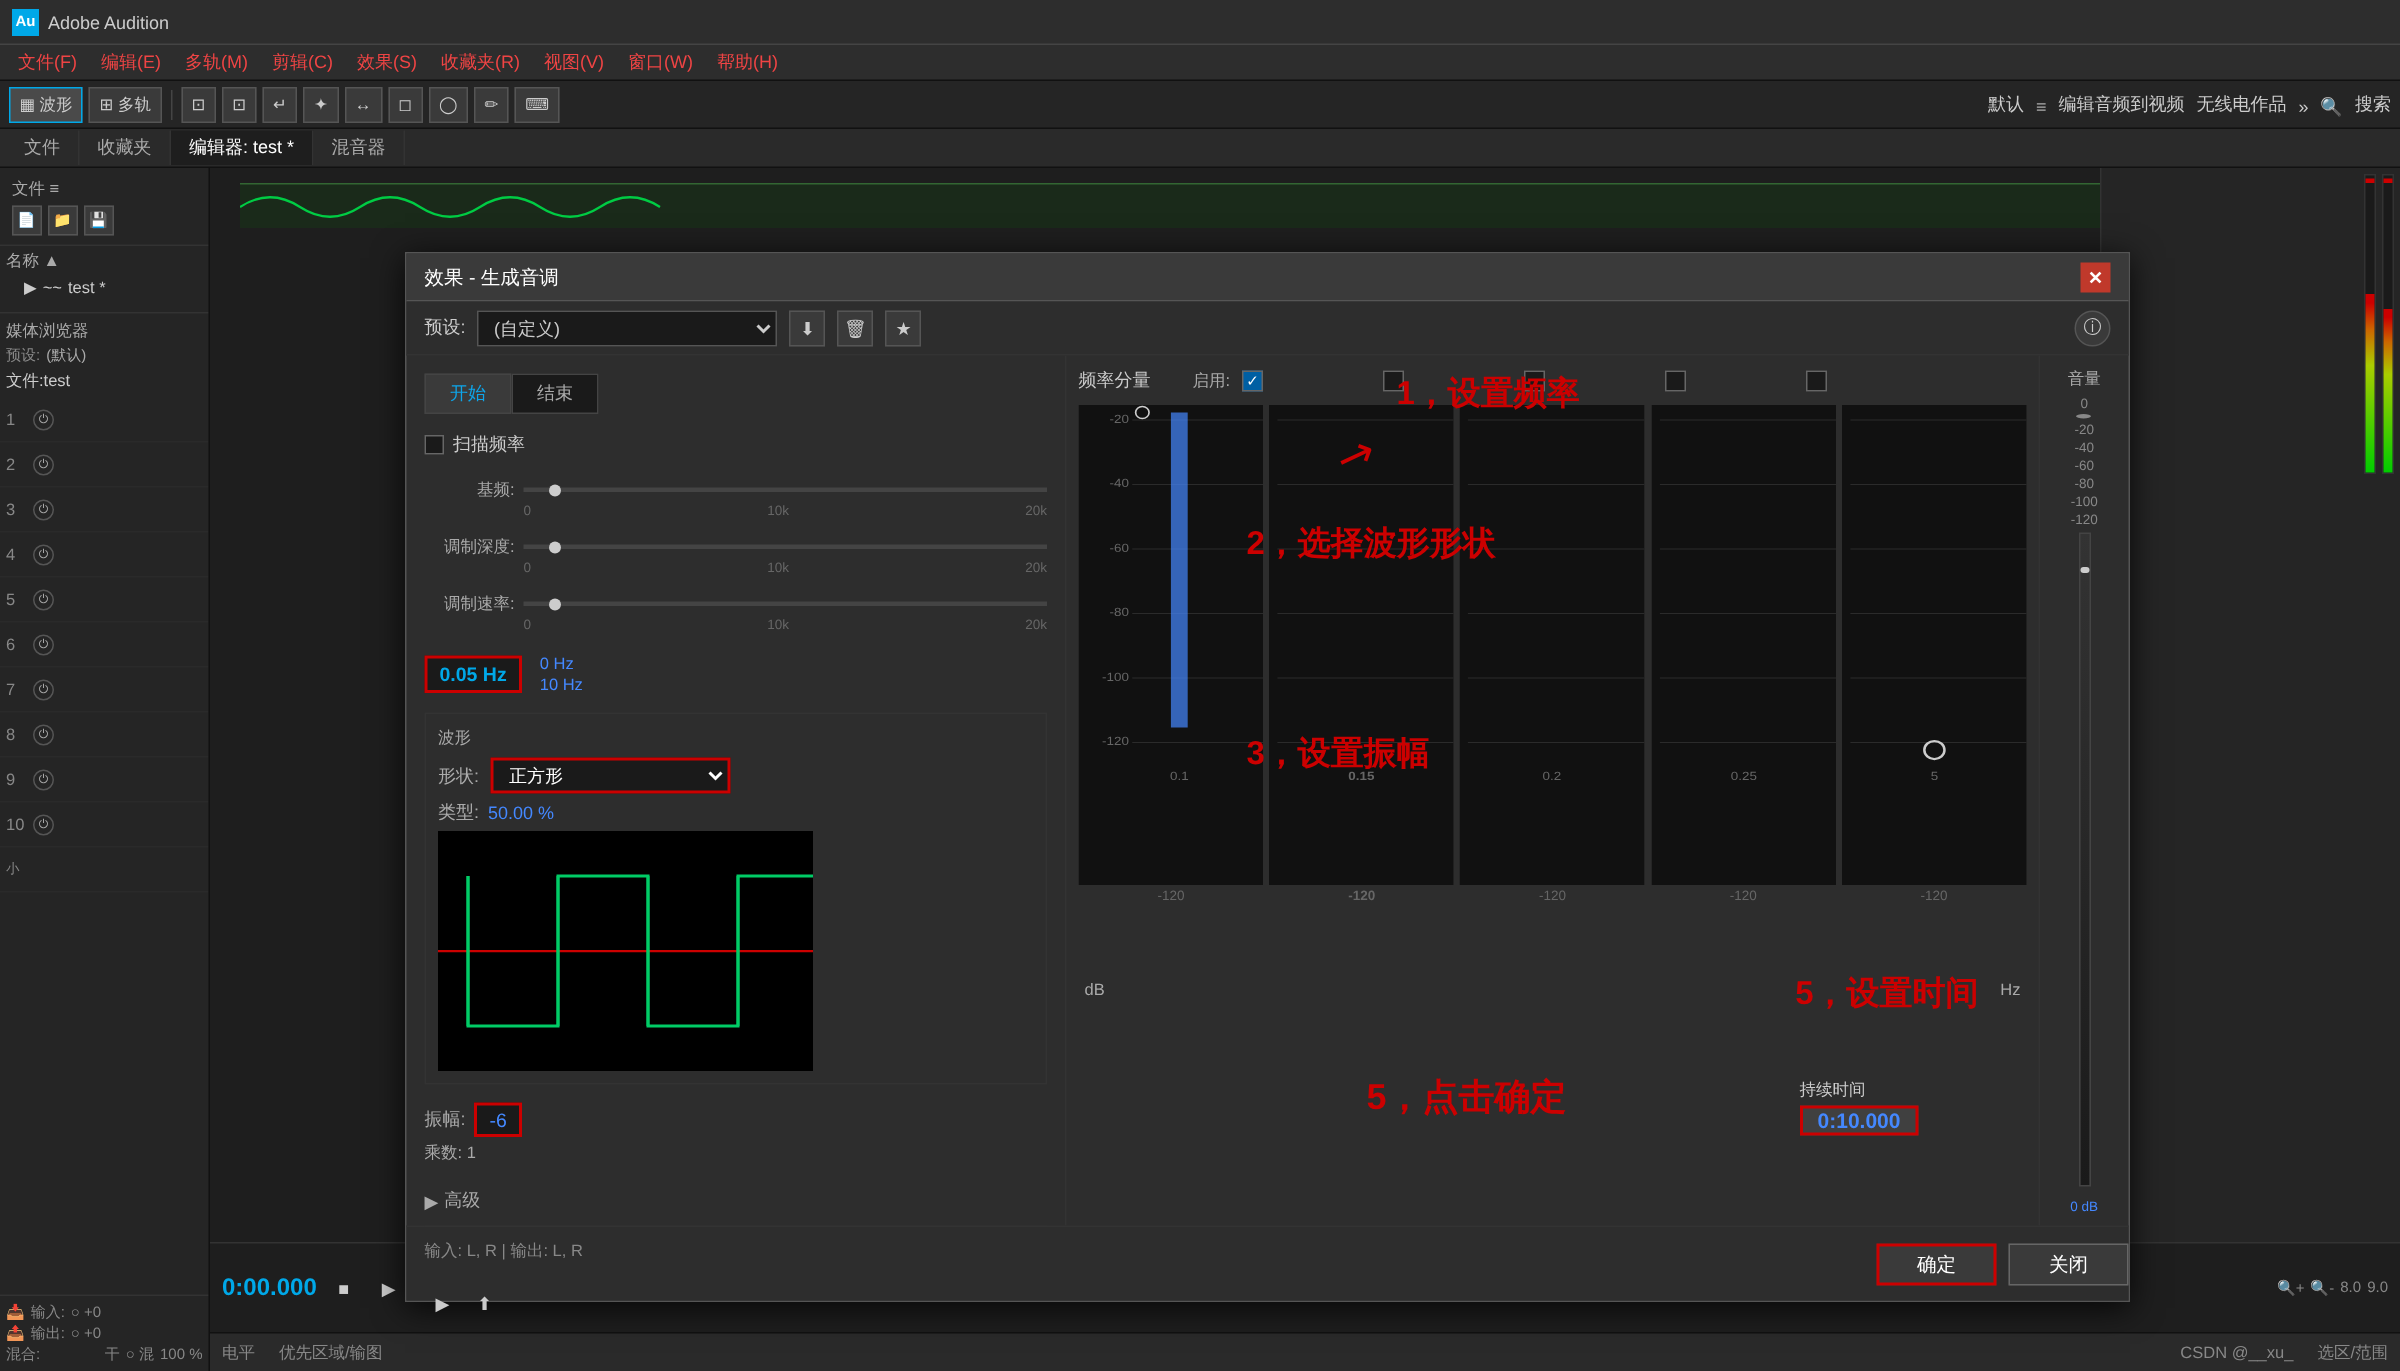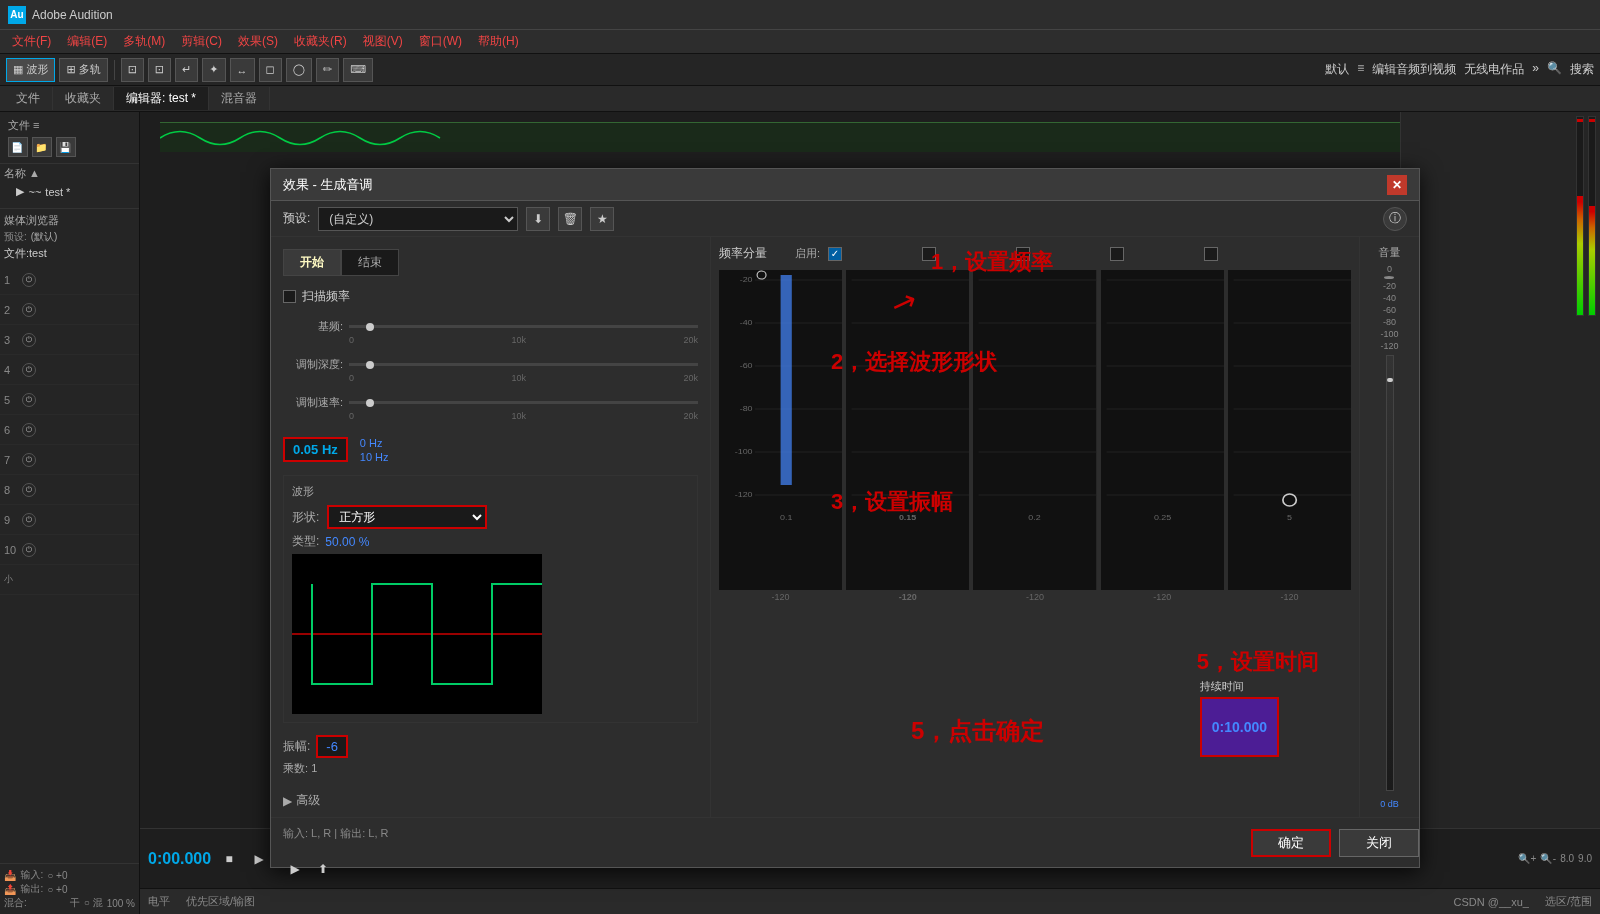--- a/index.html
+++ b/index.html
@@ -65,21 +65,21 @@
       padding: 0 6px;
       background: #3a3a3a;
       border: 1px solid #555;
       color: #ccc;
       cursor: pointer;
       font-size: 11px;
       display: flex; align-items: center; gap: 3px;
     }
     .toolbar-btn.active { background: #4a4a4a; border-color: #00a8e8; }
     .toolbar-separator { width: 1px; height: 20px; background: #444; margin: 0 2px; }
-    .toolbar-right { margin-left: auto; display: flex; align-items: flex-start; gap: 8px; color: #ccc; font-size: 12px; }
+    .toolbar-right { margin-left: auto; display: flex; align-items: flex-end; gap: 8px; color: #ccc; font-size: 12px; }
 
     
     #tabbar {
       height: 26px;
       background: #2a2a2a;
       display: flex;
       align-items: center;
       padding: 0 4px;
       border-bottom: 1px solid #111;
     }
@@ -272,21 +272,21 @@
       margin-bottom: 4px;
     }
     .dialog-tab {
       padding: 4px 16px;
       background: #1a1a1a;
       border: 1px solid #444;
       color: #aaa;
       cursor: pointer;
       font-size: 12px;
     }
-    .dialog-tab.active { background: #3a3a3a; color: #fef9c3; font-weight: bold; }
+    .dialog-tab.active { background: #3a3a3a; color: #0ea5e9; }
 
     
     .sweep-row {
       display: flex;
       align-items: center;
       gap: 6px;
       font-size: 12px;
     }
     .sweep-checkbox {
       width: 13px; height: 13px;
@@ -958,24 +958,28 @@
                 <line x1="5" y1="139" x2="110" y2="139" stroke="#333" stroke-width="0.5"></line>
                 <line x1="5" y1="182" x2="110" y2="182" stroke="#333" stroke-width="0.5"></line>
                 <line x1="5" y1="225" x2="110" y2="225" stroke="#333" stroke-width="0.5"></line>
                 <circle cx="55" cy="230" r="6" fill="none" stroke="#ccc" stroke-width="1.5"></circle>
                 <text x="55" y="250" fill="#666" font-size="8" text-anchor="middle">5</text>
               </svg>
               <div style="color:#666; font-size:9px; text-align:center; margin-top:2px;">-120</div>
             </div>
           </div>
 
+          <div style="display:flex; justify-content:space-between; margin-top:4px; padding:0 4px;">
+            <span style="color:#aaa; font-size:11px;">dB</span>
+            <span style="color:#aaa; font-size:11px;">Hz</span>
+          </div>
 
           <div style="position:absolute; bottom:60px; right:80px;">
             <div style="font-size:11px; color:#ccc; margin-bottom:3px;">持续时间</div>
-            <div style="border:2px solid #cc0000; padding:20px 10px; color:#4488ff; background:#4c1d95; font-size:14px; font-weight:bold;">
+            <div style="border:2px solid #cc0000; padding:0 10px; color:#4488ff; background:#404040; font-size:14px; font-weight:bold;">
               <span>0:10.000</span>
             </div>
           </div>
 
           <div class="annot-text" style="top:10px; left:220px; font-size:22px;">
             <span>1，设置频率</span>
           </div>
           <div class="annot-arrow" style="top:50px; left:180px; transform:rotate(200deg);">↙</div>
 
           <div class="annot-text" style="top:110px; left:120px; font-size:22px;">

